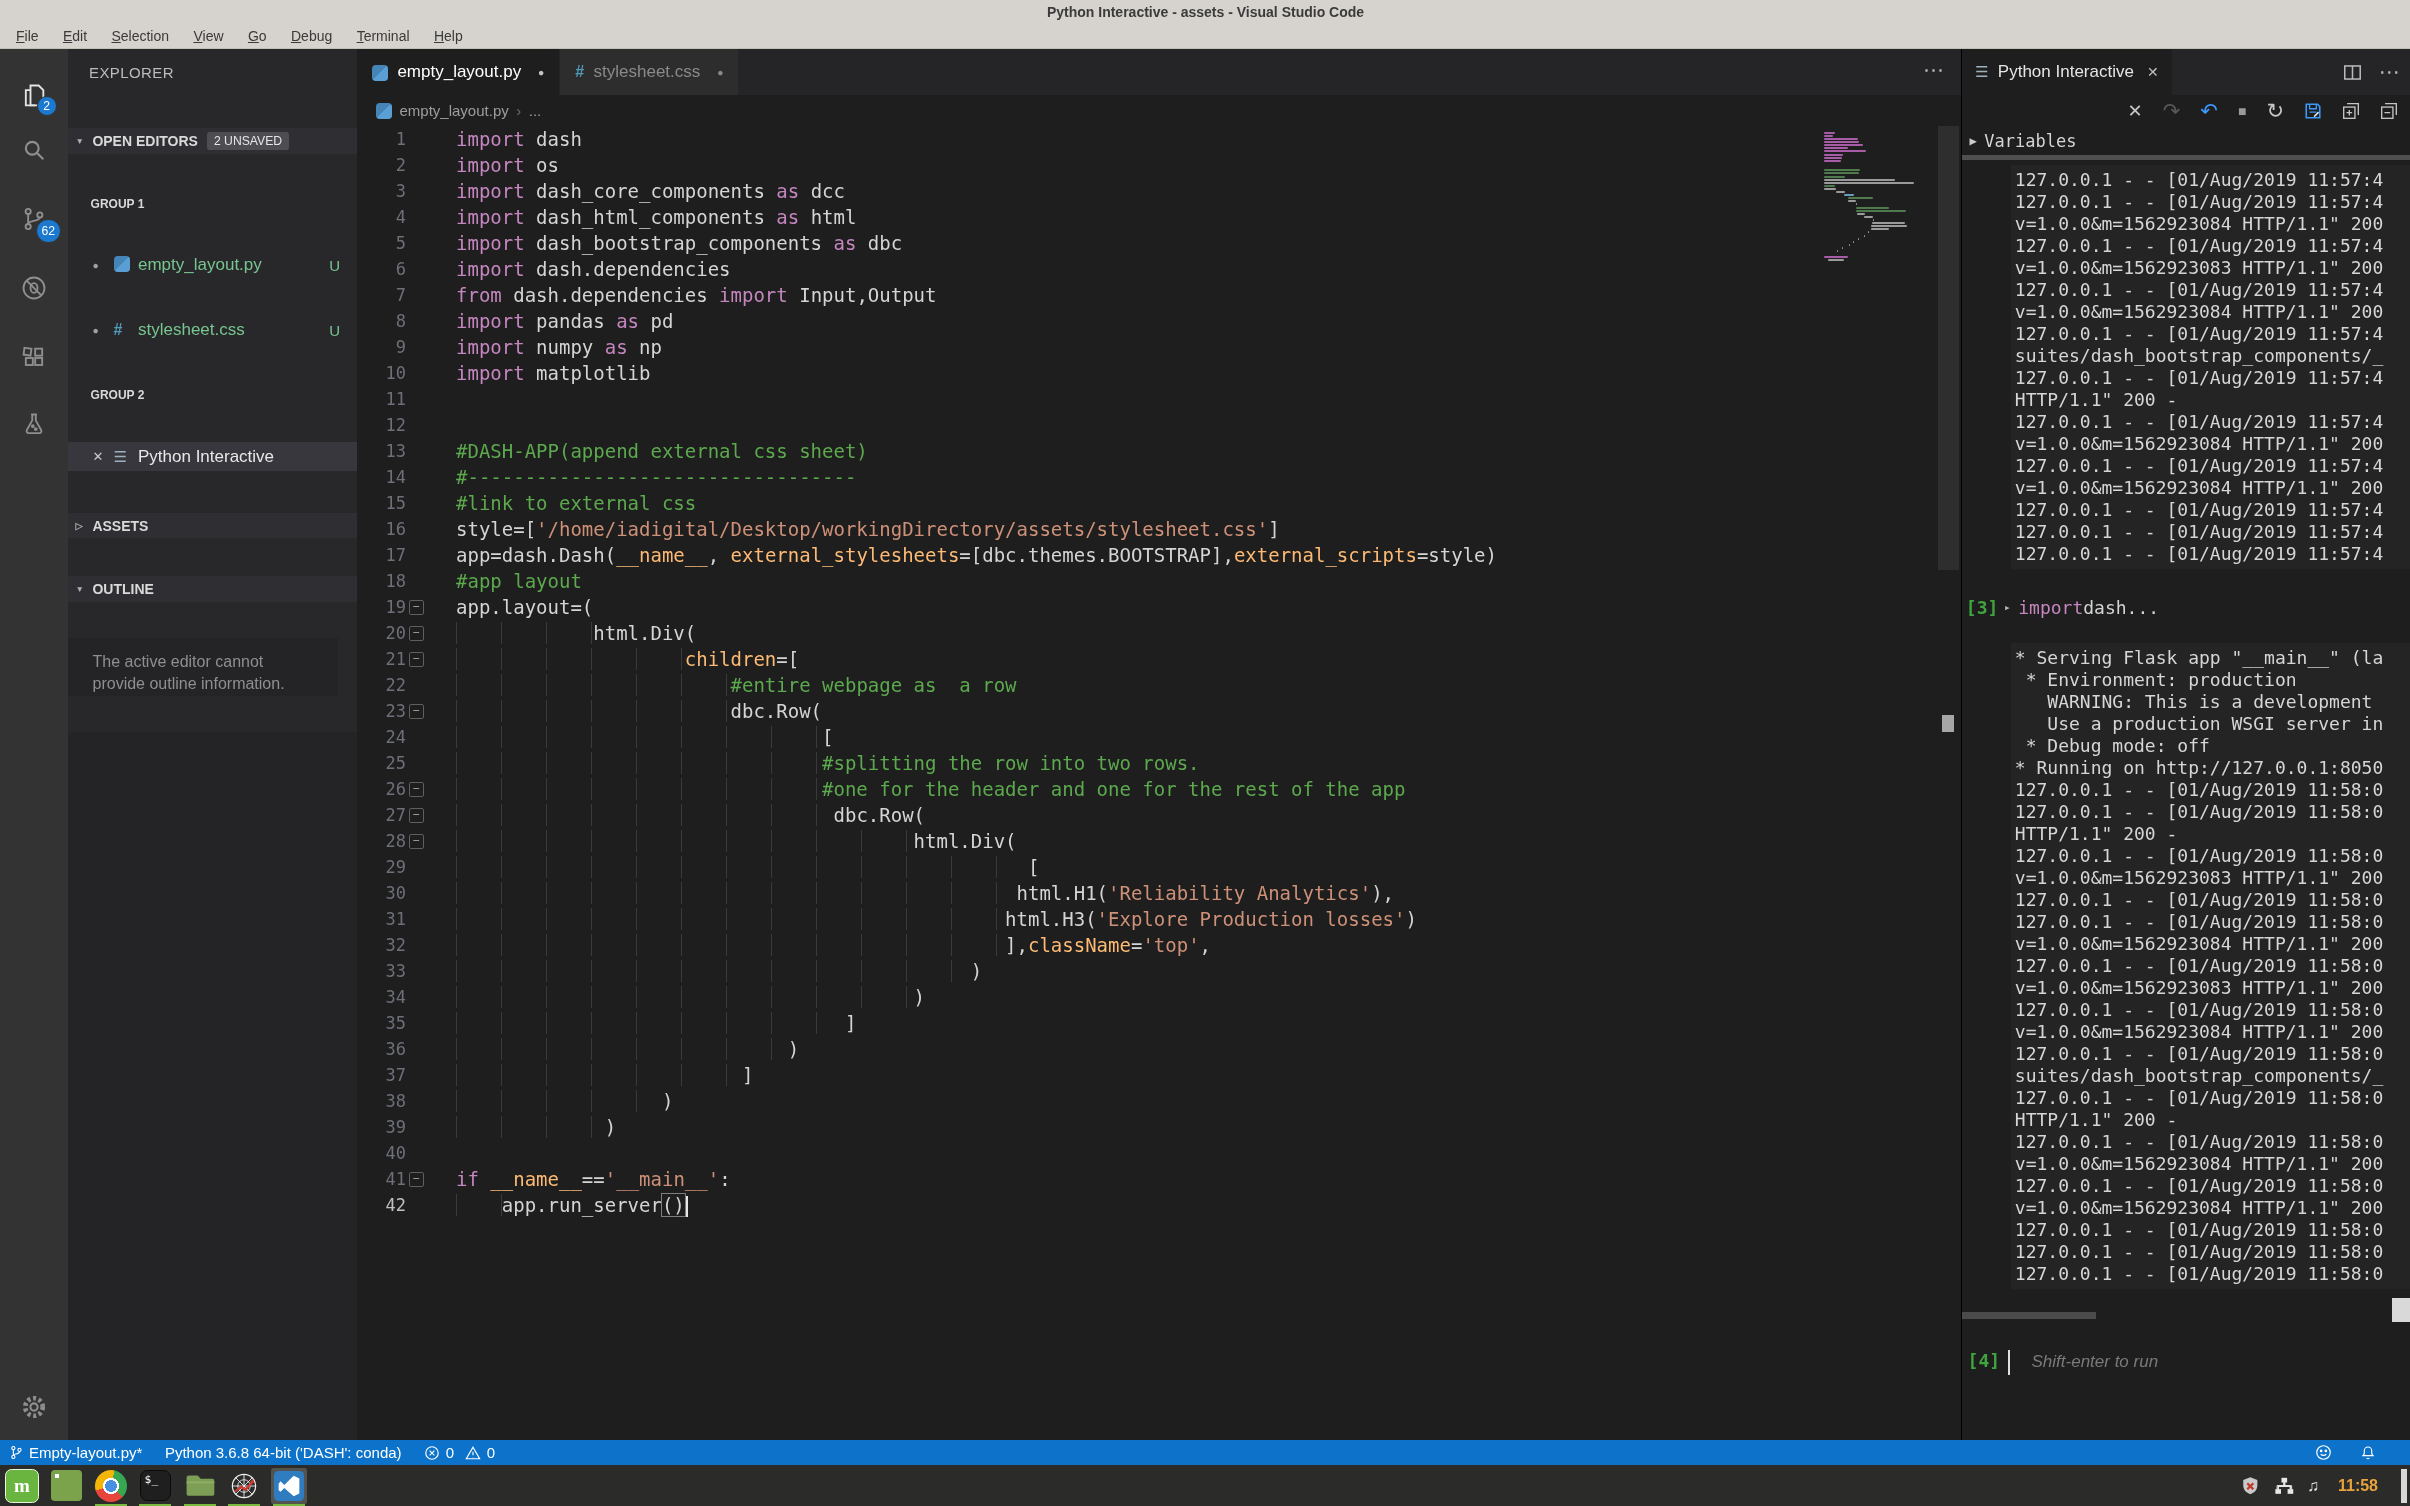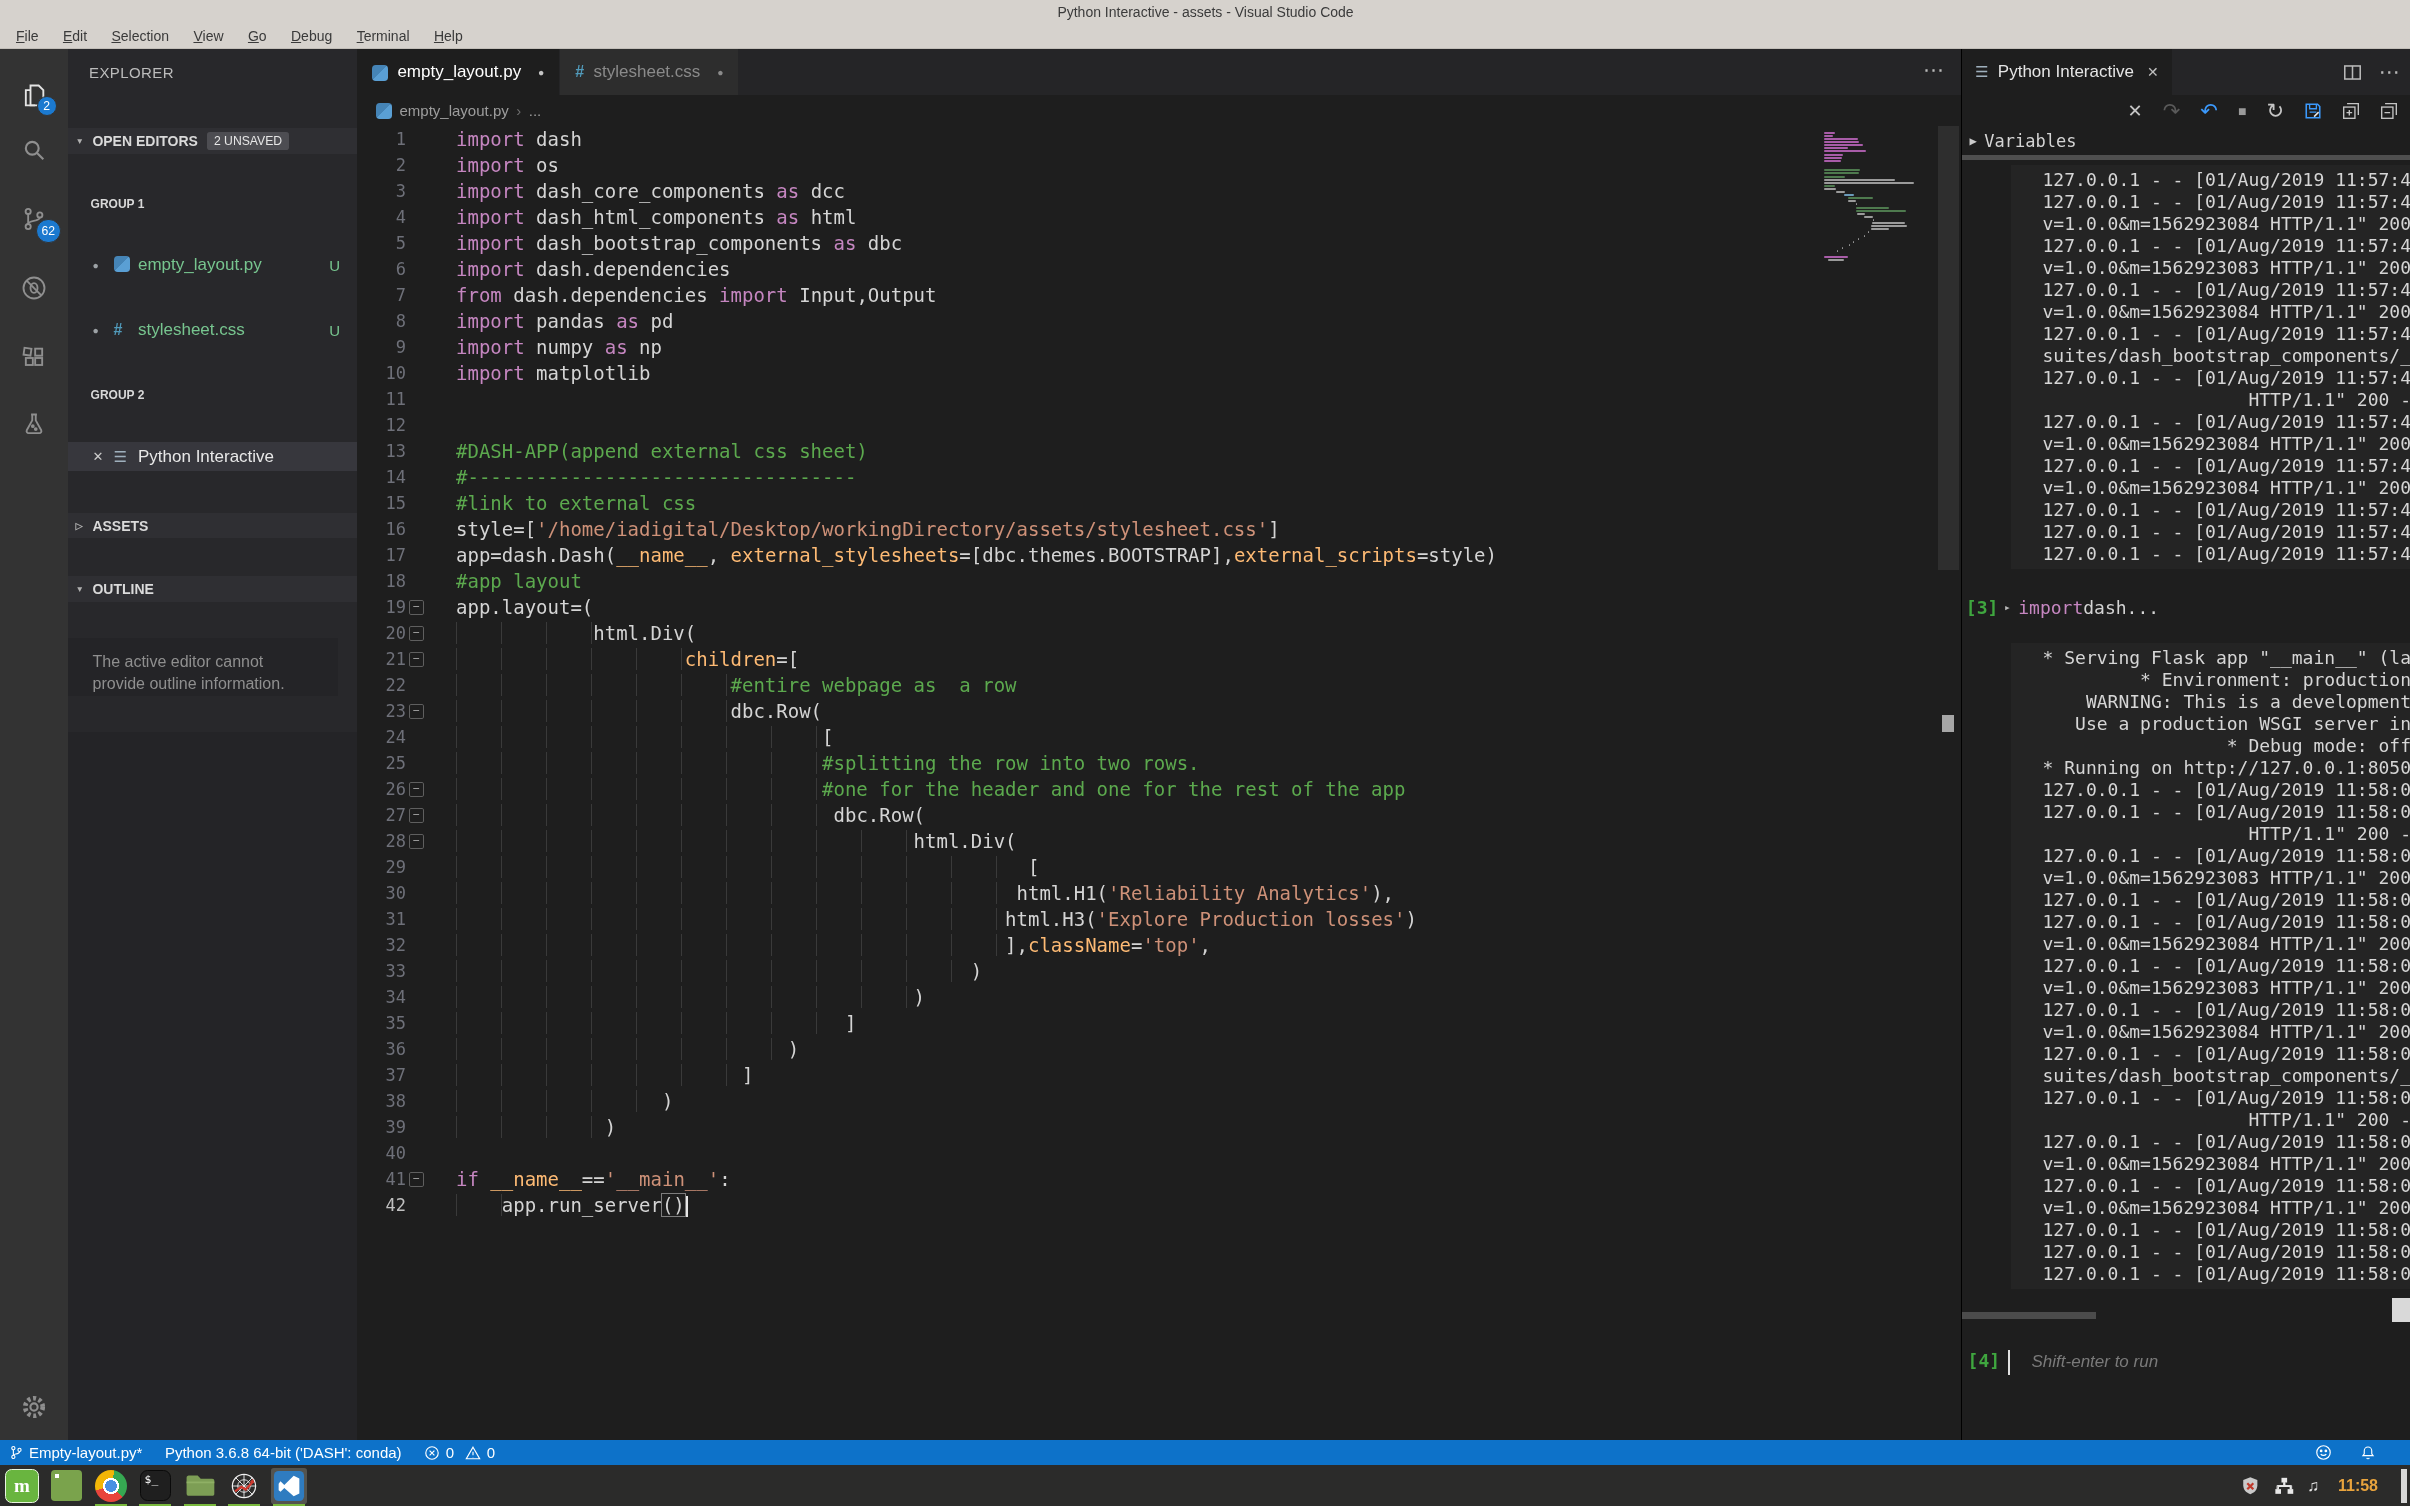--- a/index.html
+++ b/index.html
@@ -1,20 +1,20 @@
 <!DOCTYPE html>
 <html style="font-size:15px"><head>
 <meta charset="utf-8">
 <style>
   html,body{margin:0;padding:0;background:#111;}
   .screen{position:relative;width:2411px;height:1507px;overflow:hidden;background:#1e1e1e;
           font-family:"Liberation Sans",sans-serif;-webkit-font-smoothing:antialiased;}
   
   .titlebar{height:24.5px;background:#d6d2cd;position:relative;}
-  .titlebar .wtitle{position:absolute;left:0;right:0;top:3.8px;text-align:center;font-size:14px;font-weight:normal;color:#3b3b3b;}
+  .titlebar .wtitle{position:absolute;left:0;right:0;top:3.8px;text-align:center;font-size:14px;font-weight:bold;color:#3b3b3b;}
   .menubar{height:24.5px;background:#d6d2cd;display:flex;align-items:center;padding-left:3.8px;border-bottom:0.9px solid #c2beb8;box-sizing:border-box;}
   .menu-item{font-size:14px;color:#3a3a3a;padding:0 12.2px;line-height:23.5px;}
   .menu-item::first-letter{text-decoration:underline;}
   
   .main{display:flex;height:1391px;}
   
   .activitybar{width:68px;background:#333333;position:relative;flex:none;}
   .ab-item{position:absolute;left:0;width:68px;height:53px;display:flex;align-items:center;justify-content:center;color:#8f8f8f;}
   .ab-item.active{color:#e4e4e4;}
   .ab-badge{position:absolute;background:#1b79cf;color:#fff;border-radius:50%;display:flex;align-items:center;justify-content:center;font-size:12.2px;}
@@ -65,21 +65,21 @@
   .panel{width:450px;flex:none;background:#1e1e1e;border-left:0.9px solid #000;display:flex;flex-direction:column;box-sizing:border-box;}
   .ptabbar{height:46px;background:#252527;display:flex;position:relative;flex:none;}
   .ptab{display:flex;align-items:center;gap:9.4px;background:#1e1e1e;color:#e5e5e5;font-size:17px;padding:0 13px;}
   .ptab .closex{color:#c0c0c0;font-size:14px;margin-left:3.8px;}
   .ptab-actions{position:absolute;right:11.3px;top:11.3px;display:flex;gap:17px;color:#b9b9b9;align-items:center;}
   .ptoolbar{height:32px;display:flex;justify-content:flex-end;align-items:center;gap:20px;padding-right:13px;flex:none;font-size:18px;}
   .ptool{color:#c5c5c5;} .ptool.dim{color:#5a5a5a;} .ptool.blue{color:#3b99fc;}
   .pvars{height:28px;display:flex;align-items:center;gap:7.5px;padding-left:7.5px;font-family:"DejaVu Sans Mono",monospace;font-size:17px;color:#d4d4d4;flex:none;}
   .psash{height:4.7px;background:#4f4f4f;flex:none;}
   .plog{flex:1;overflow:hidden;font-family:"DejaVu Sans Mono",monospace;font-size:18px;line-height:22px;color:#d6d6d6;padding-top:5.6px;}
-  .log-block{background:#242424;margin-left:49px;padding:3.8px 0 3.8px 3.8px;text-align:right;}
+  .log-block{background:#242424;margin-left:49px;padding:3.8px 0 3.8px 3.8px;}
   .log-line{white-space:pre;}
   .spacer30{height:28px;} .spacer26{height:24.5px;}
   .prompt-row{display:flex;align-items:center;padding-left:3.8px;height:22px;}
   .pgreen{color:#3fa63f;font-weight:bold;font-family:"DejaVu Sans Mono",monospace;font-size:18px;}
   .parrow{color:#bbbbbb;font-size:11.3px;margin:0 7.5px 0 5.6px;}
   .phscroll{height:13px;position:relative;flex:none;}
   .ph-thumb{position:absolute;left:0;top:2.8px;height:7.5px;width:134px;background:#4b4b4b;}
   .pv-thumb{position:absolute;right:0;top:-11.3px;width:19px;height:24.5px;background:#d9d9d9;}
   .pinput{height:90px;display:flex;align-items:flex-start;padding:28px 0 0 5.6px;flex:none;}
   .hint{font-style:italic;font-size:17px;color:#7a7a7a;margin-left:22px;position:relative;top:1.9px;}

